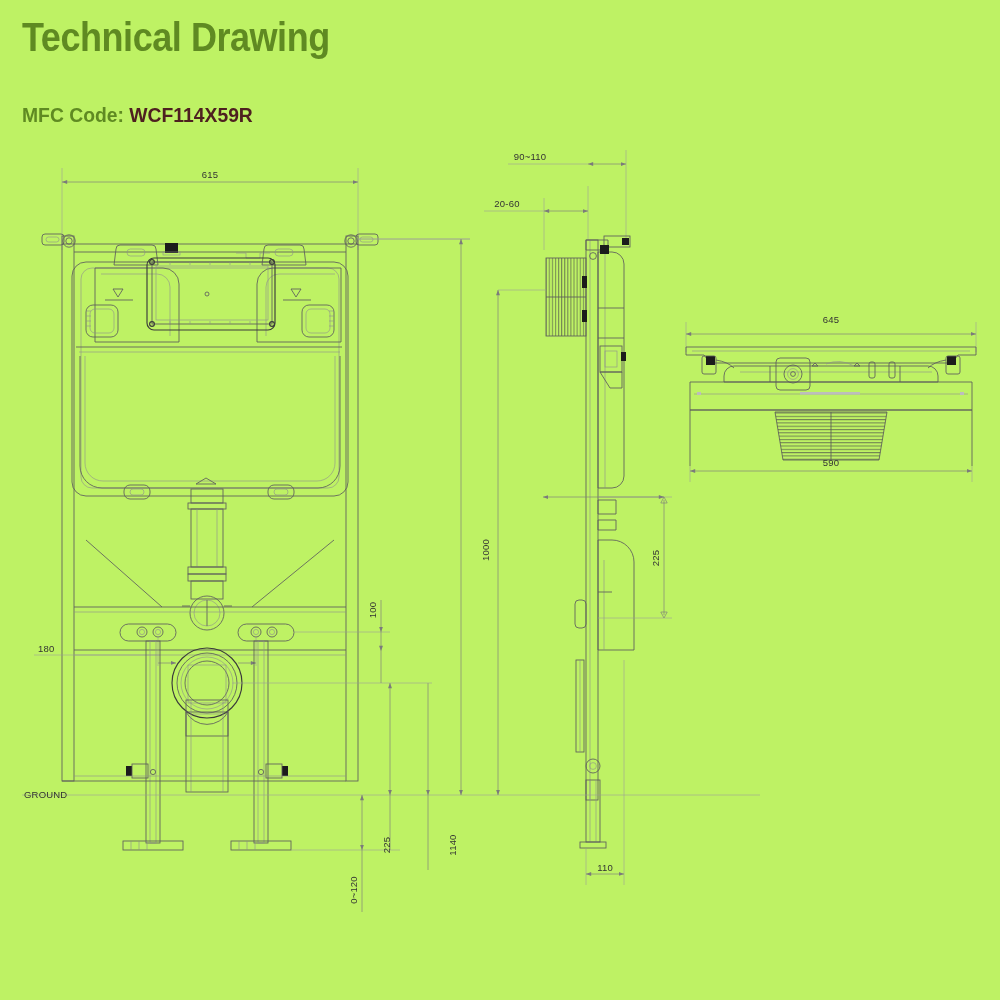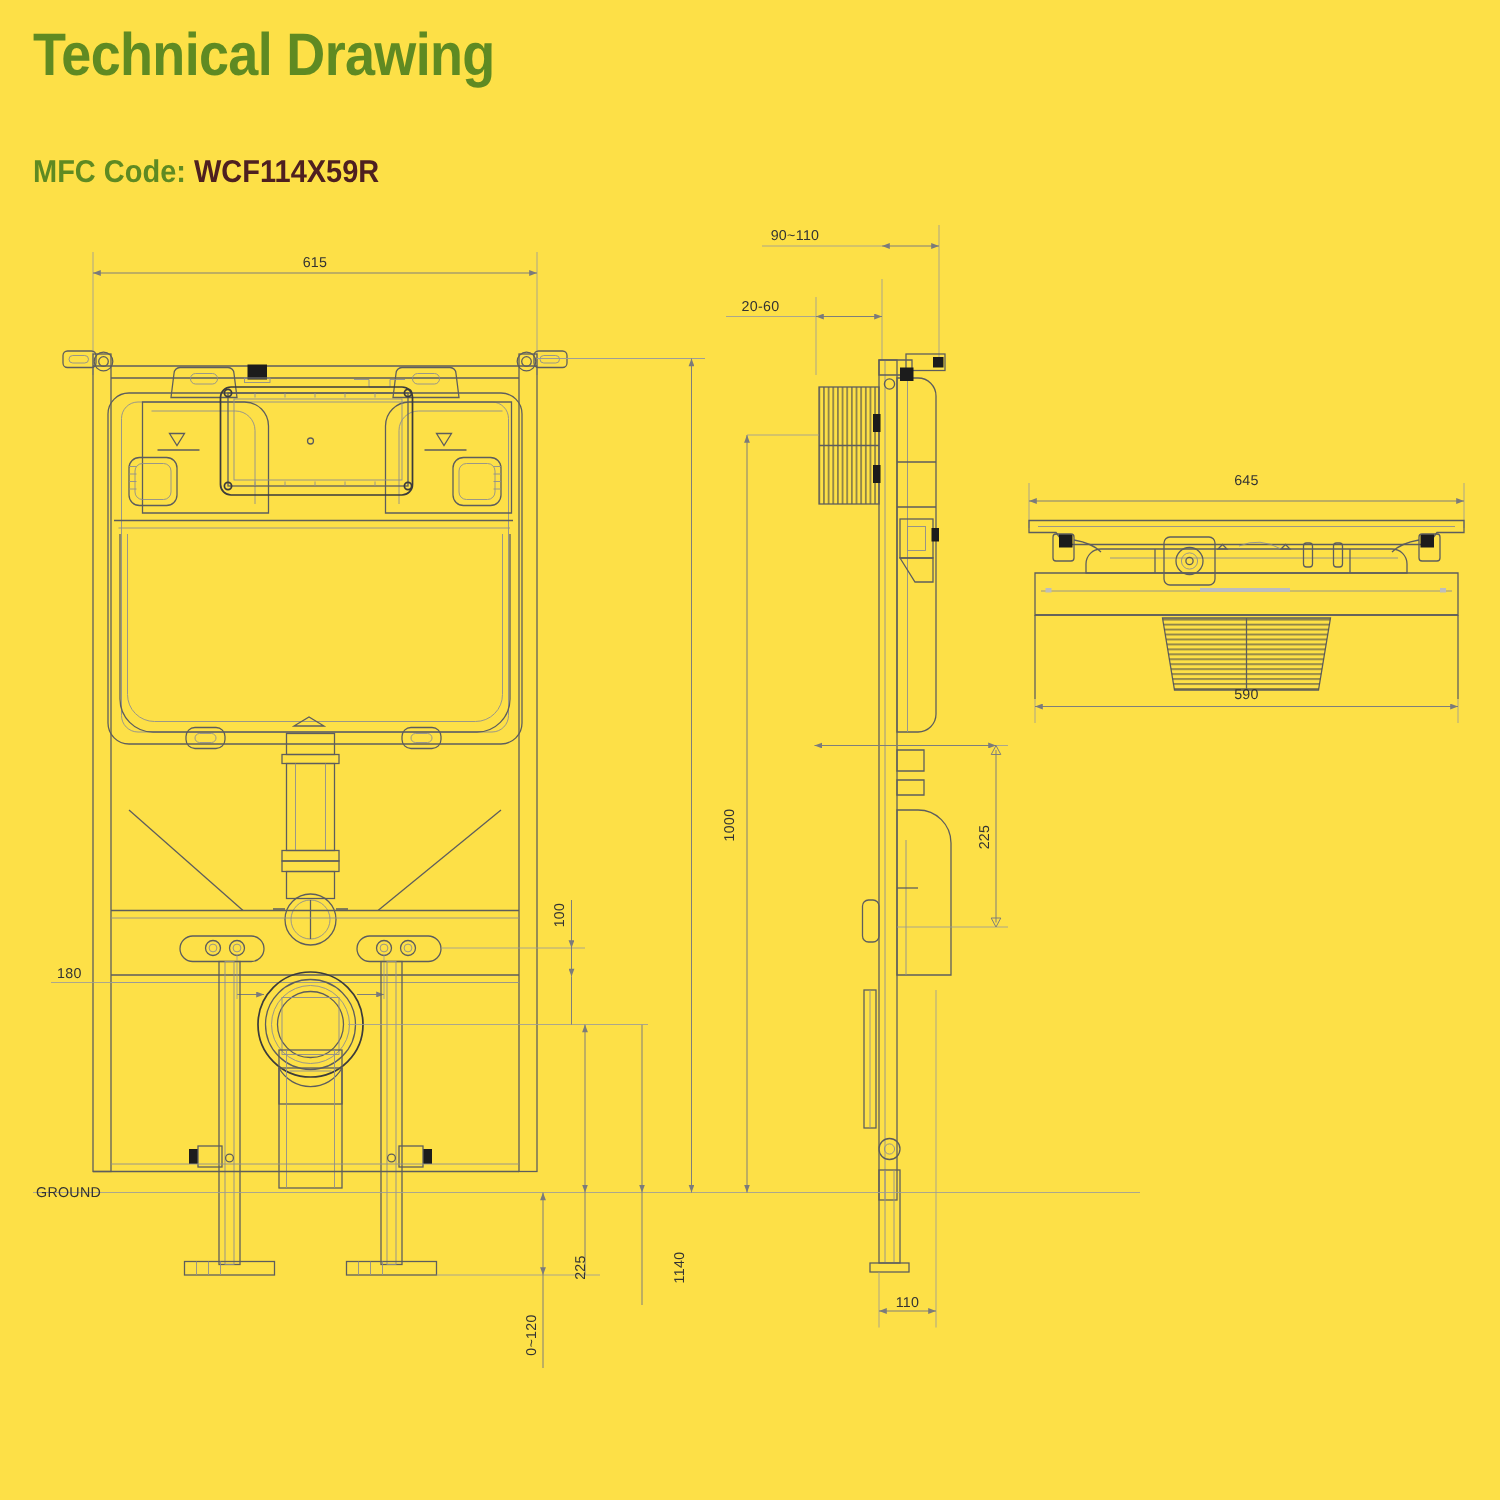--- a/index.html
+++ b/index.html
@@ -1,18 +1,18 @@
 <!DOCTYPE html>
 <html><head>
 <meta charset="utf-8">
 <style>
   html,body{margin:0;padding:0;background:#ffffff;}
   body{width:1000px;height:1000px;position:relative;overflow:hidden;
        font-family:"Liberation Sans","DejaVu Sans",sans-serif;}
-  #root{position:absolute;inset:0;background:#fde047;}
+  #root{position:absolute;inset:0;background:#bef264;}
 
   
   .hdr-title{position:absolute;left:22px;top:14px;font-size:40px;line-height:46px;
       font-weight:700;letter-spacing:-0.5px;color:#5f8a22;white-space:nowrap;
       transform:scaleX(.9);transform-origin:left center;}
   .hdr-sub{position:absolute;left:22px;top:102px;font-size:21px;line-height:26px;
       font-weight:700;white-space:nowrap;transform:scaleX(.92);transform-origin:left center;}
   .hdr-sub .lbl{color:#5f8a22;}
   .hdr-sub .code{color:#4e2020;}
 

